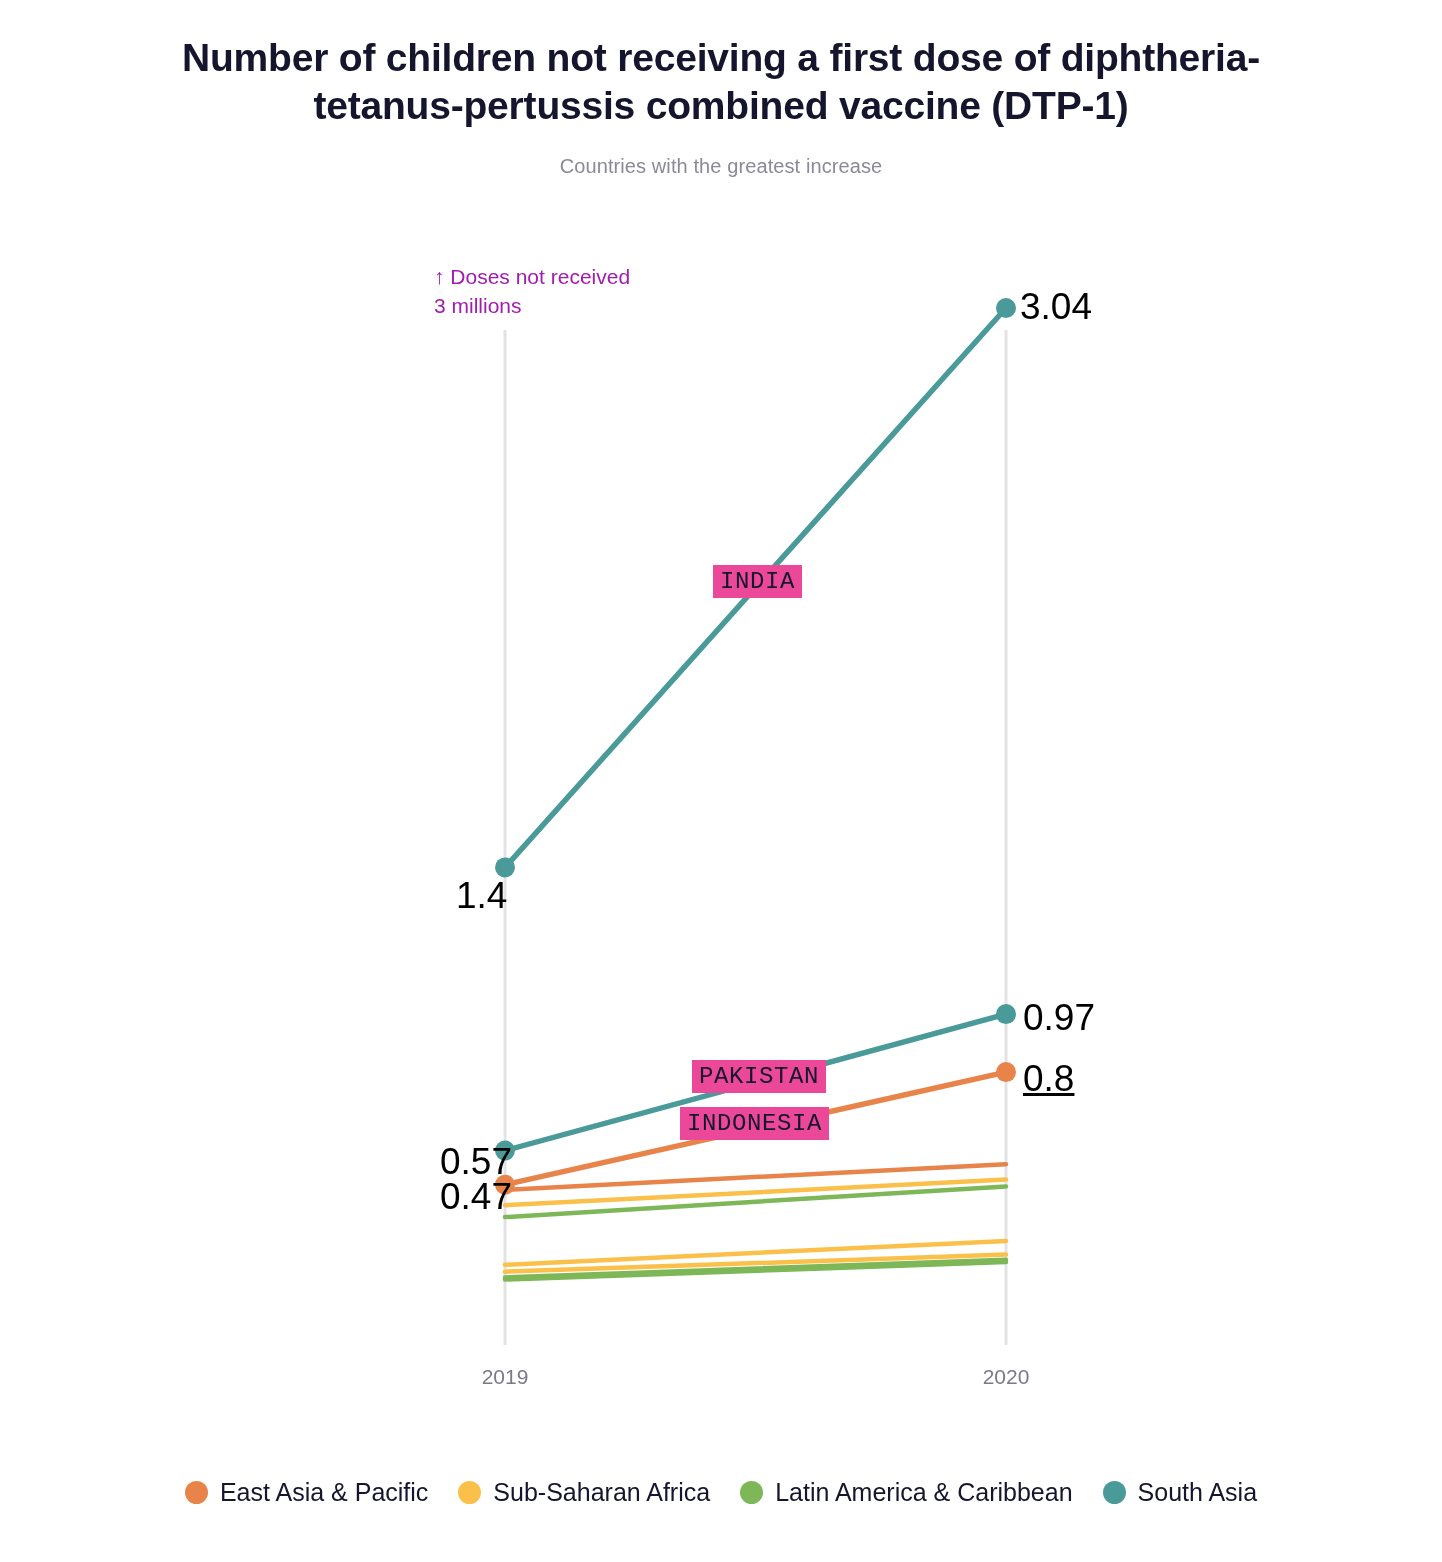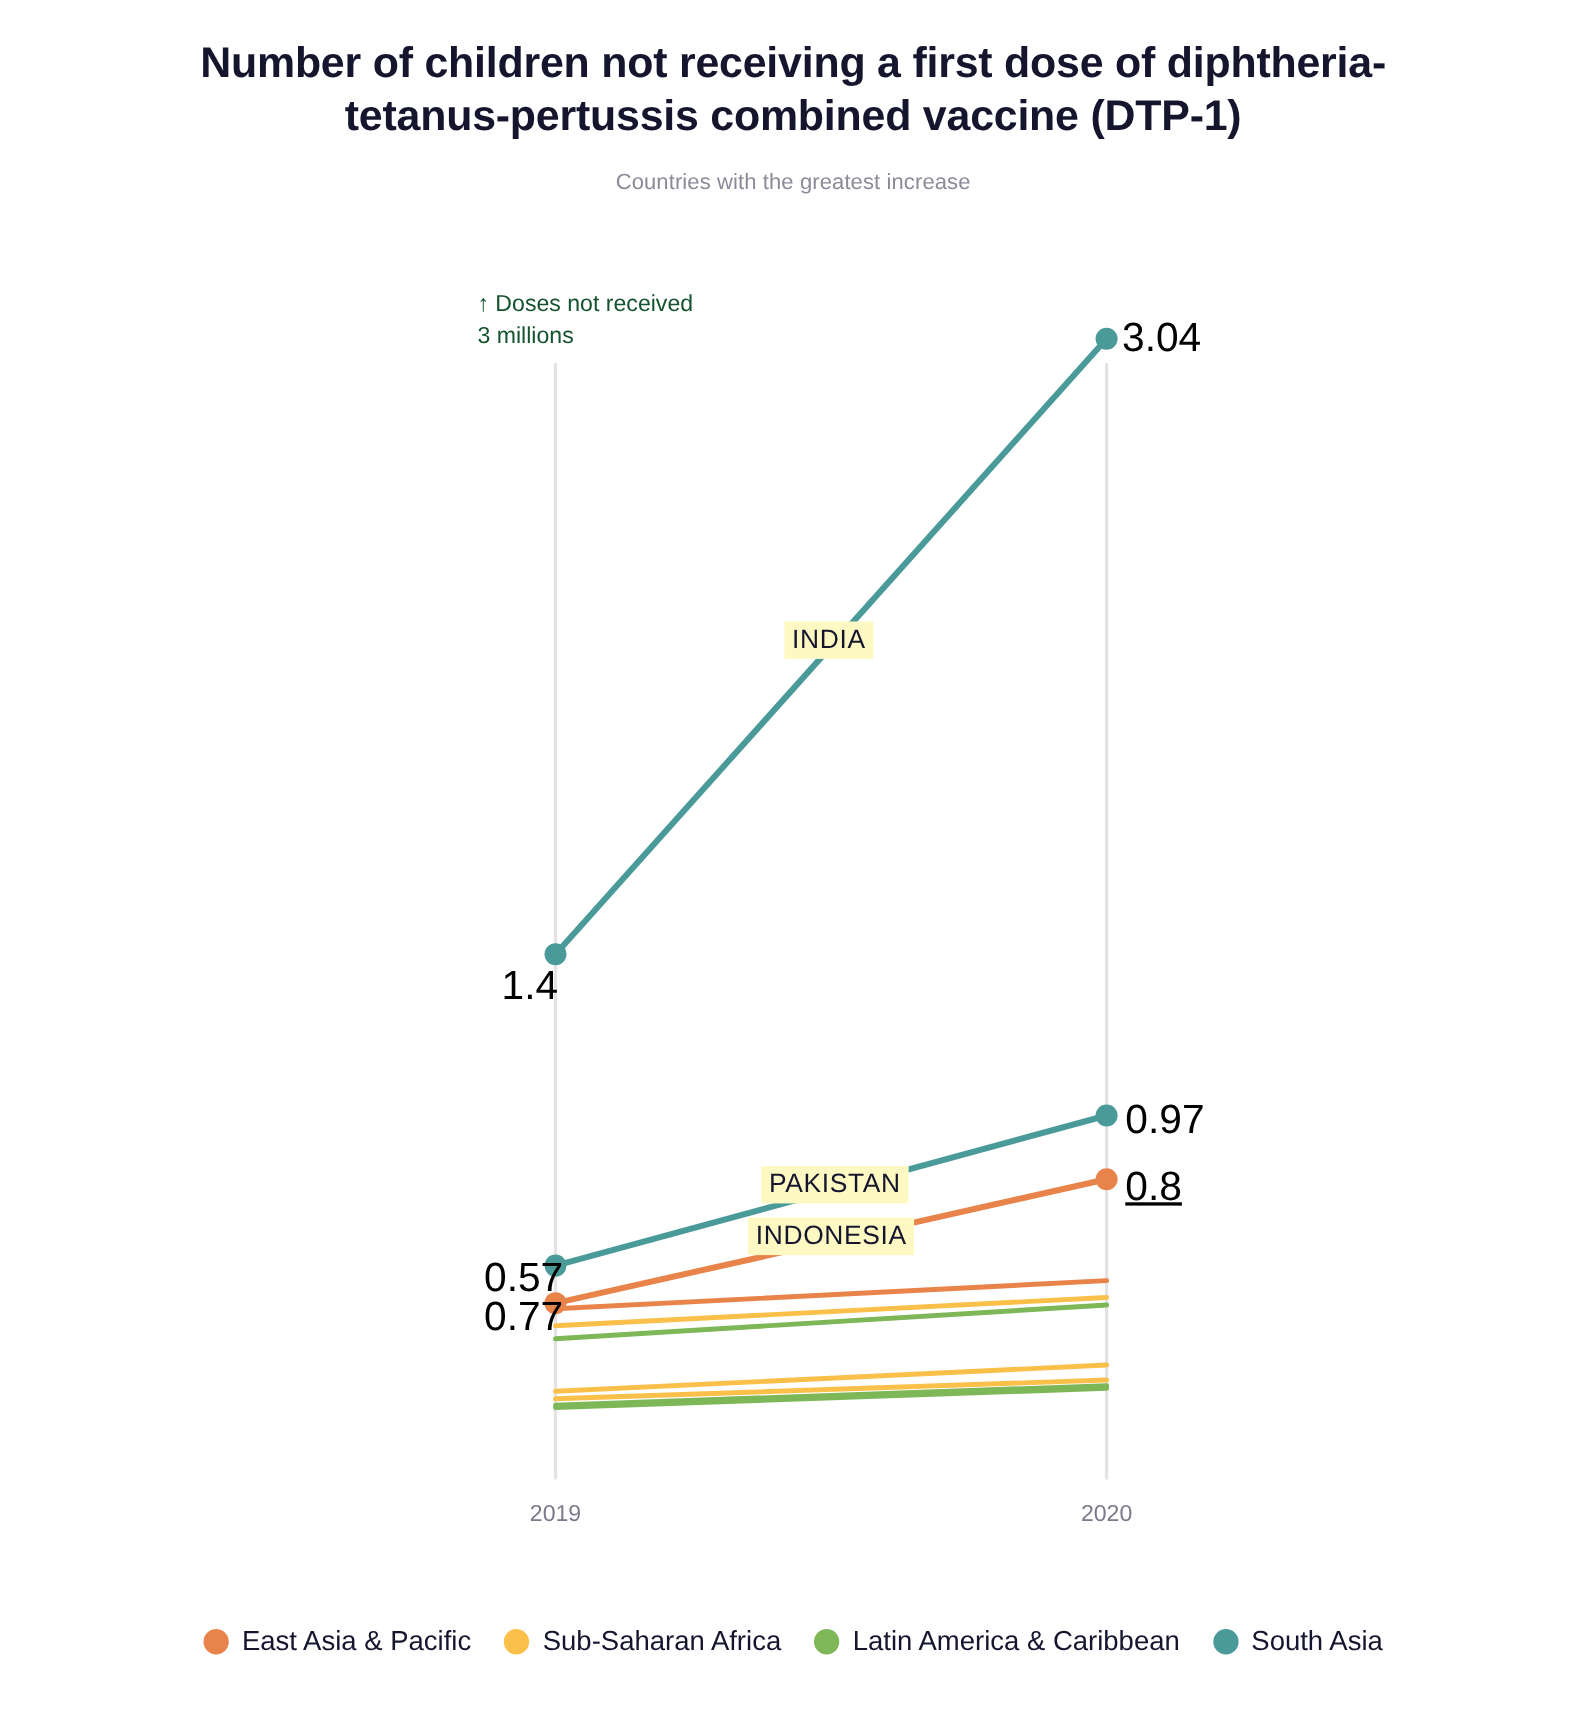--- a/index.html
+++ b/index.html
@@ -54,21 +54,21 @@
     left: 0;
     width: 1442px;
     height: 1562px;
     pointer-events: none;
   }
   .axis-note {
     position: absolute;
     left: 434px;
     top: 263px;
     font-size: 21px;
-    color: #14532d;
+    color: #a21caf;
     line-height: 1.38;
     white-space: pre-line;
     text-align: left;
   }
   .x-tick {
     position: absolute;
     font-size: 21px;
     color: #7a7a8c;
     top: 1365px;
     transform: translateX(-50%);
@@ -83,23 +83,24 @@
     color: #000000;
     white-space: nowrap;
   }
 
   
   .country-label {
     position: absolute;
     font-size: 24px;
     color: #15152e;
     letter-spacing: 0.6px;
-    background: #fef9c3;
+    background: #ec4899;
     padding: 3px 7px;
     white-space: nowrap;
+    font-family: Liberation Mono, monospace;
   }
 
   
   .legend {
     position: absolute;
     left: 0;
     top: 1478px;
     width: 1442px;
     display: flex;
     justify-content: center;
@@ -167,21 +168,21 @@
   <div class="x-tick left">2019</div>
   <div class="x-tick right">2020</div>
 
   <div class="pt-label" style="left:1020px; top:286px;">3.04</div>
   <div class="pt-label" style="left:456px; top:875px;">1.4</div>
 
   <div class="pt-label" style="left:1023px; top:997px;">0.97</div>
   <div class="pt-label" style="left:440px; top:1141px;">0.57</div>
 
   <div class="pt-label" style="left:1023px; top:1058px;text-decoration:underline;">0.8</div>
-  <div class="pt-label" style="left:440px; top:1176px;">0.77</div>
+  <div class="pt-label" style="left:440px; top:1176px;">0.47</div>
 
   <div class="country-label" style="left:713px; top:565px;">INDIA</div>
   <div class="country-label" style="left:692px; top:1060px;">PAKISTAN</div>
   <div class="country-label" style="left:680px; top:1107px;">INDONESIA</div>
 
   <div class="legend" id="legend">
       <div class="legend-item">
         <span class="legend-swatch" style="background: rgb(232, 131, 74);"></span>
         <span class="legend-label">East Asia &amp; Pacific</span>
       </div>

